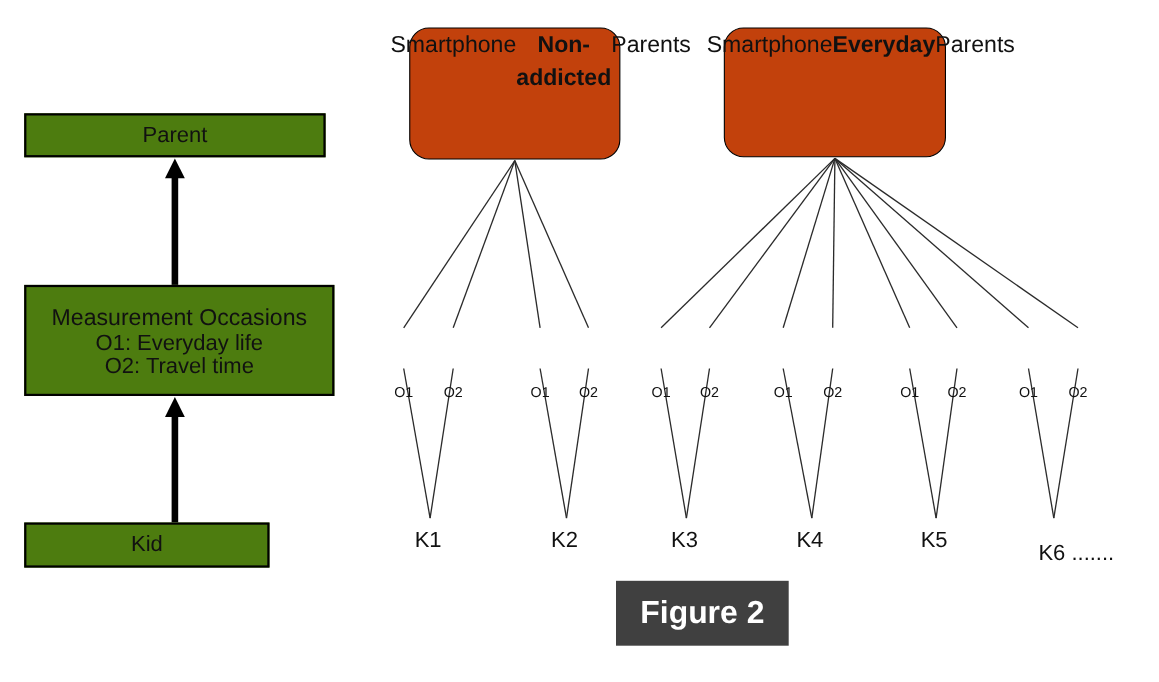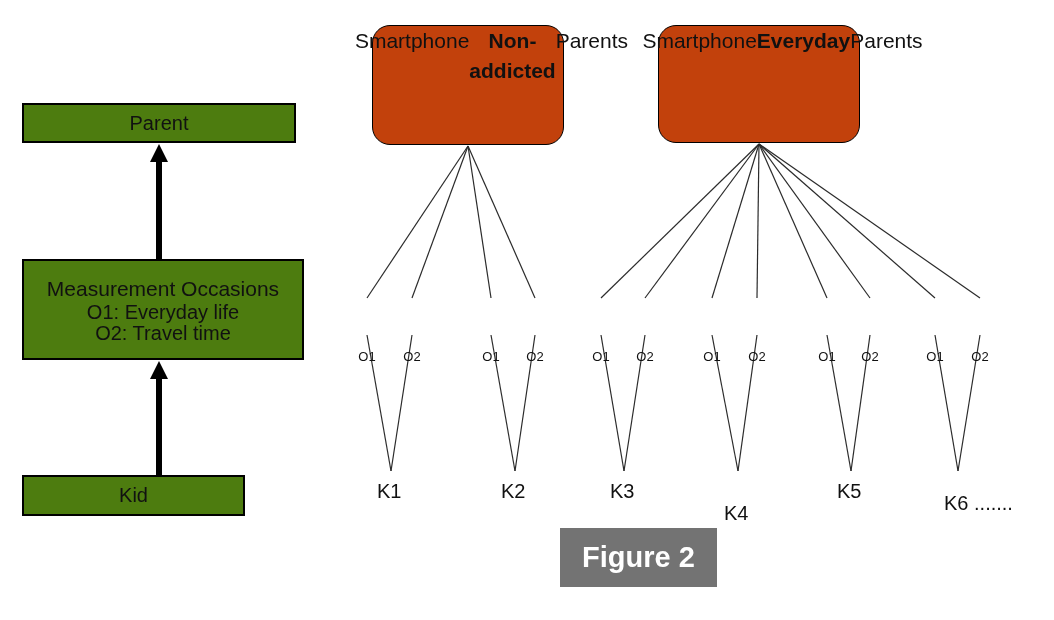--- a/index.html
+++ b/index.html
@@ -71,21 +71,21 @@
     position: absolute;
     top: 481px;
     font-size: 20px;
     line-height: 1;
     white-space: nowrap;
   }
   .figure-caption {
     position: absolute;
     left: 560px; top: 528px;
     width: 157px; height: 59px;
-    background: #737373;
+    background: #404040;
     color: #ffffff;
     display: flex;
     align-items: center;
     justify-content: center;
     font-size: 29px;
     font-weight: bold;
   }
 </style>
 </head>
 <body>
@@ -157,20 +157,20 @@
     <span class="o-label" style="left: 412px;">O2</span>
     <span class="k-label" style="left: 377px;">K1</span>
     <span class="o-label" style="left: 491px;">O1</span>
     <span class="o-label" style="left: 535px;">O2</span>
     <span class="k-label" style="left: 501px;">K2</span>
     <span class="o-label" style="left: 601px;">O1</span>
     <span class="o-label" style="left: 645px;">O2</span>
     <span class="k-label" style="left: 610px;">K3</span>
     <span class="o-label" style="left: 712px;">O1</span>
     <span class="o-label" style="left: 757px;">O2</span>
-    <span class="k-label" style="left: 724px; margin-top: 22px;">K4</span>
+    <span class="k-label" style="left: 724px;">K4</span>
     <span class="o-label" style="left: 827px;">O1</span>
     <span class="o-label" style="left: 870px;">O2</span>
     <span class="k-label" style="left: 837px;">K5</span>
     <span class="o-label" style="left: 935px;">O1</span>
     <span class="o-label" style="left: 980px;">O2</span>
     <span class="k-label" style="left: 944px; margin-top: 12px;">K6 .......</span>
   </div>
 
 </body></html>

